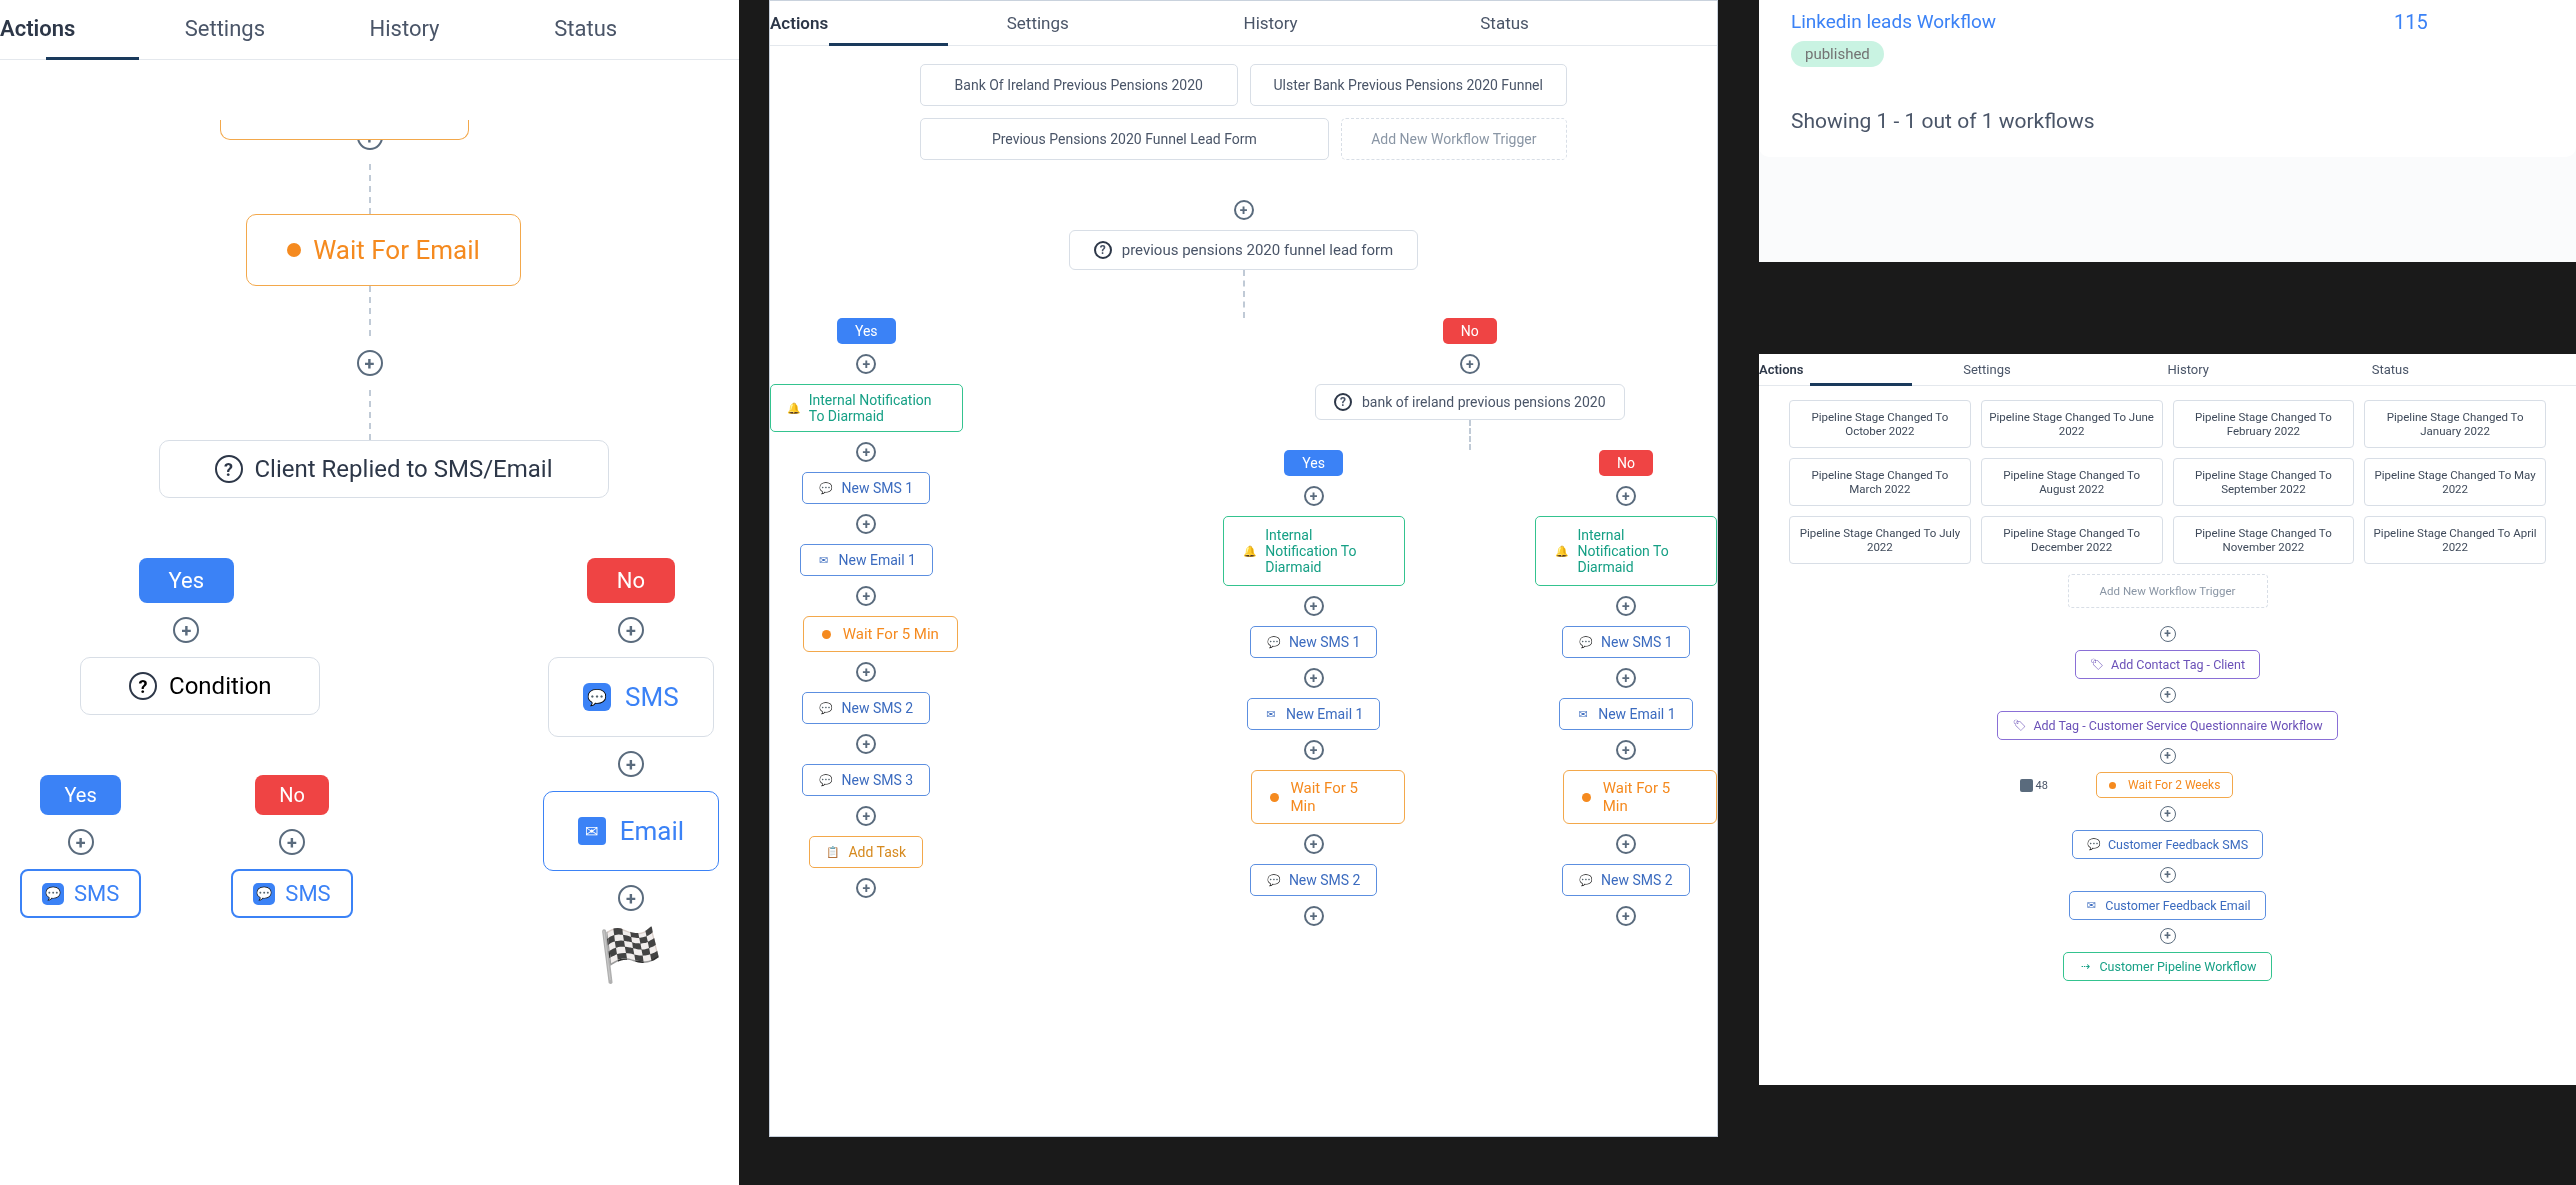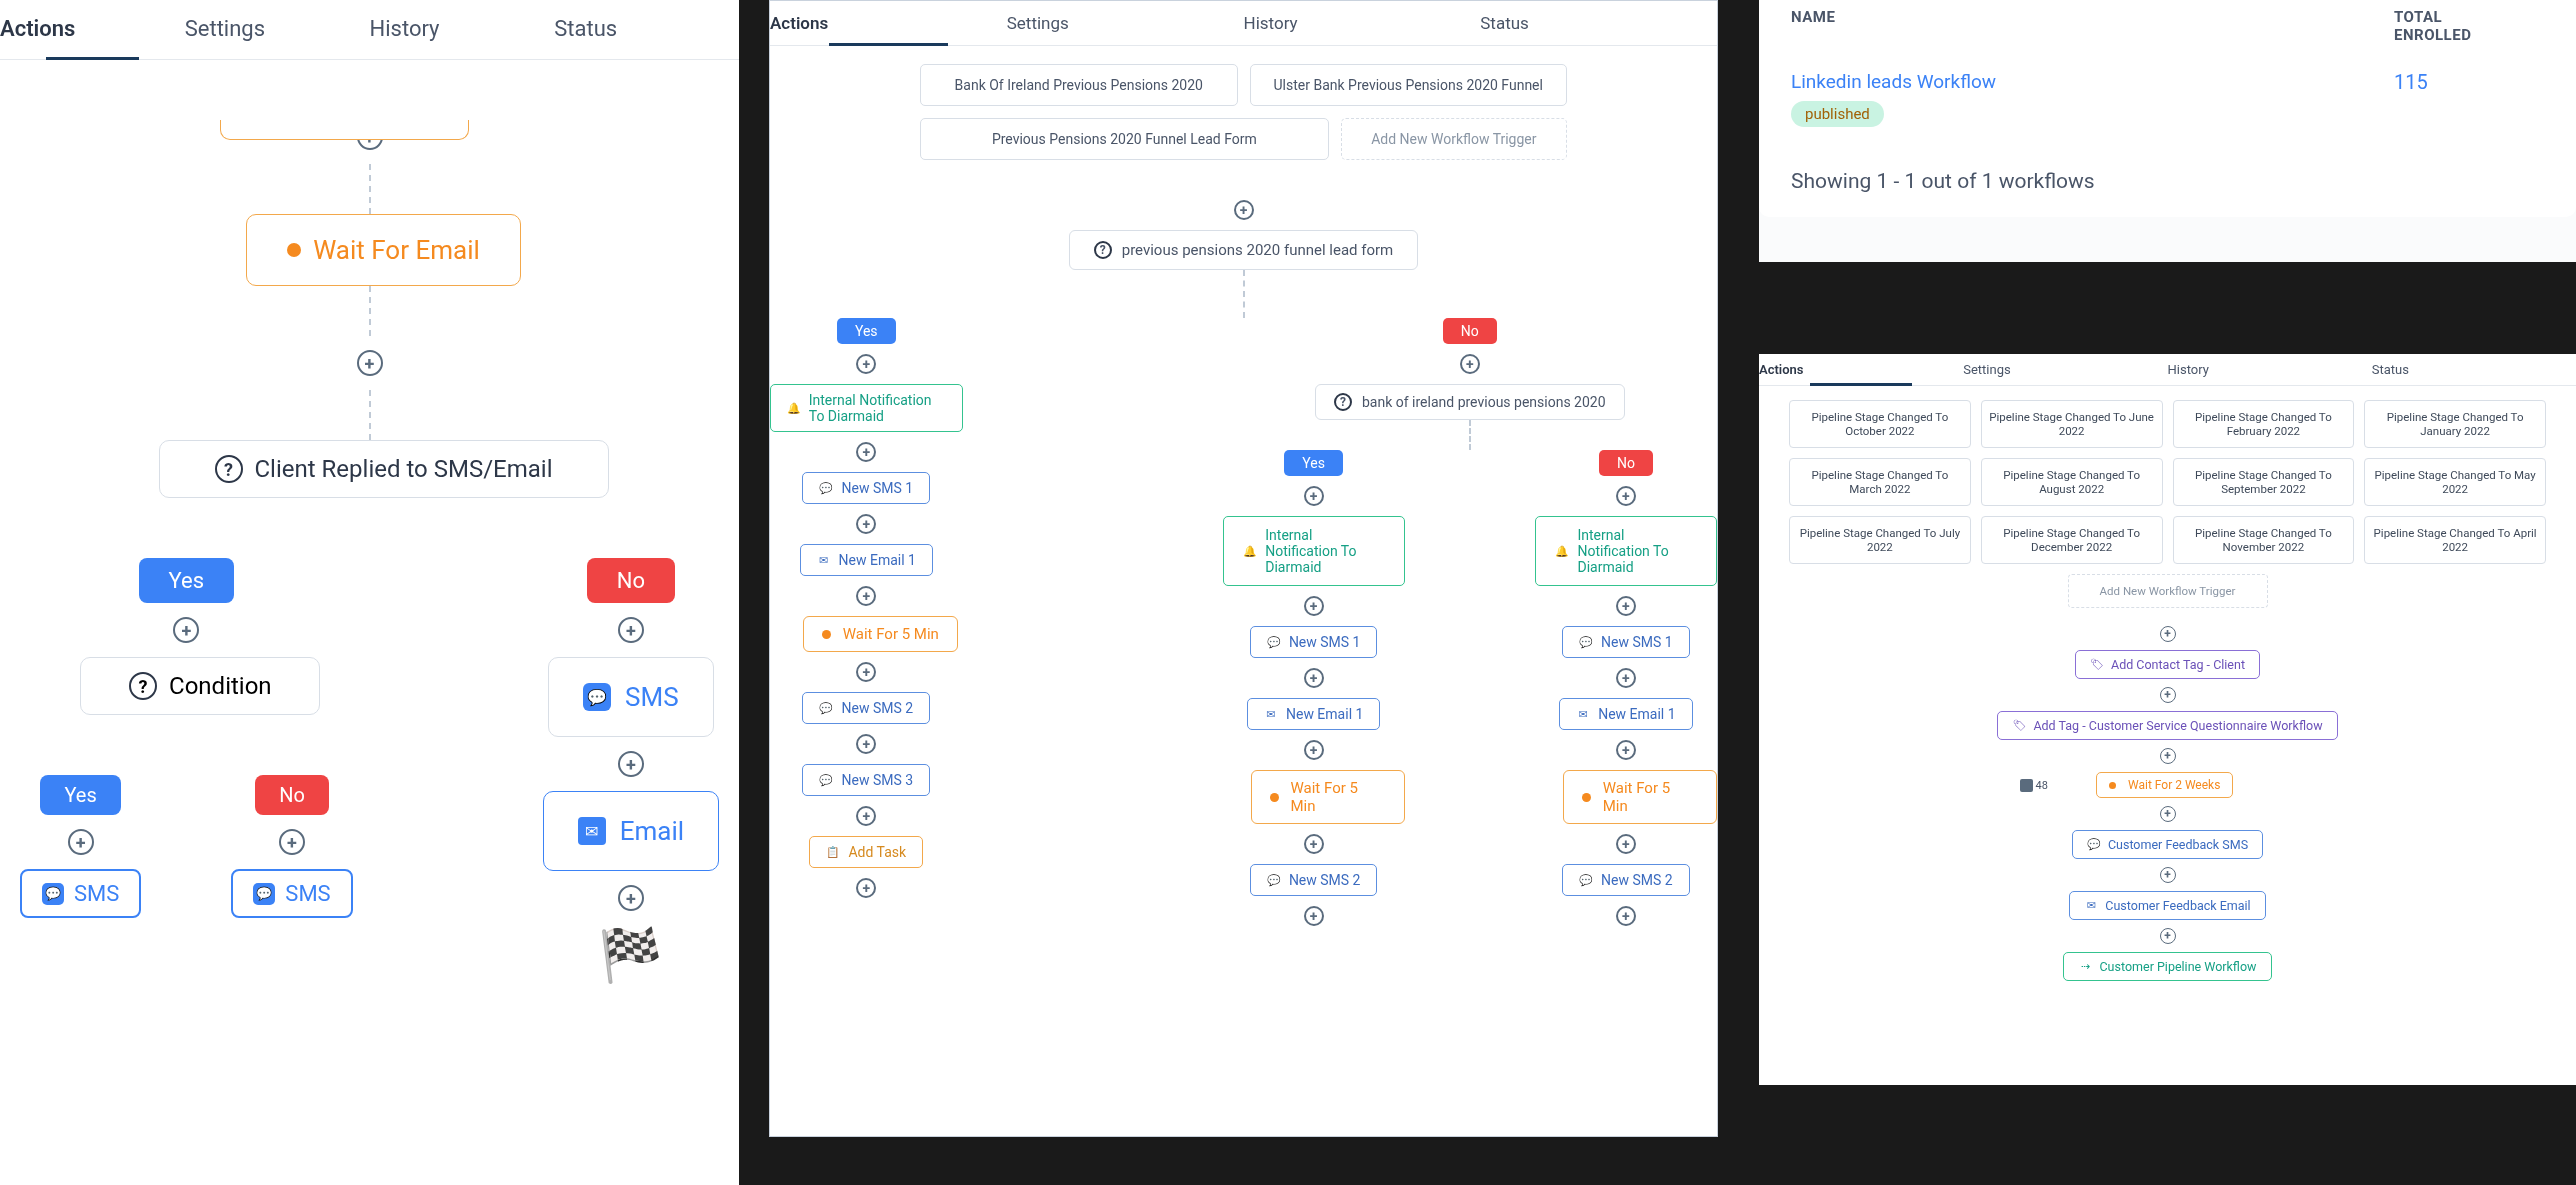--- a/index.html
+++ b/index.html
@@ -71,21 +71,21 @@
   
   #p3 { left: 1759px; top: 0; width: 817px; height: 262px; background:#fafbfc; }
   #p3 .card { background:#fff; margin:0; border-radius: 0 0 10px 10px; }
   #p3 .hdr { display:flex; padding: 8px 32px 16px; font-size:15px; font-weight:700; color:#4a5568; letter-spacing:0.5px; }
   #p3 .hdr .c1 { flex:1; }
   #p3 .hdr .c2 { width:150px; }
   #p3 .row { display:flex; padding: 10px 32px 18px; align-items:flex-start; }
   #p3 .row .c1 { flex:1; }
   #p3 .row .c2 { width:150px; font-size:20px; color:#3b82f6; }
   #p3 .name { color:#3b82f6; font-size:19px; margin-bottom:8px; }
-  #p3 .badge { display:inline-block; background:#c9f3e2; color:#a16207; border-radius:14px; padding:4px 14px; font-size:15px; }
+  #p3 .badge { display:inline-block; background:#c9f3e2; color:#737373; border-radius:14px; padding:4px 14px; font-size:15px; }
   #p3 .foot { padding: 24px 32px; font-size:21px; color:#4a5568; }
   
   #p4 { left: 1759px; top: 354px; width: 817px; height: 731px; }
   #p4 .trig-grid { display:grid; grid-template-columns: repeat(4, 1fr); gap:10px; padding: 14px 30px 0; }
   #p4 .tg { text-align:center; border:1px solid #d8dee6; border-radius:4px; font-size:11.5px; padding:9px 4px; color:#3f4a5a; cursor:pointer; }
   #p4 .tg.dashed { grid-column: 1 / -1; border-style:dashed; width:200px; justify-self:center; color:#8a96a5; }
   #p4 .canvas { padding-top: 10px; }
   .p4-node { border:1px solid; border-radius:5px; padding:6px 14px; font-size:12.5px; display:flex; gap:7px; align-items:center; color:#4a5568; }
   .p4-node.purple { border-color:#8a6fd6; color:#6b51b8; }
   .p4-node.blue { border-color:#5c8fe0; color:#3b6bbf; }
@@ -306,27 +306,20 @@
             <div class="plus-circle sm">+</div>
           </div>
         </div>
       </div>
     </div>
   </div>
 </div>
 
 <div id="p3" class="panel">
   <div class="card">
-    <div class="hdr">
-      <div class="c1">NAME</div>
-      <div class="c2">
-        <div>TOTAL</div>
-        <div>ENROLLED</div>
-      </div>
-    </div>
     <div class="row">
       <div class="c1">
         <div class="name">Linkedin leads Workflow</div>
         <span class="badge">published</span>
       </div>
       <div class="c2">115</div>
     </div>
     <div class="foot">Showing 1 - 1 out of 1 workflows</div>
   </div>
 </div>

